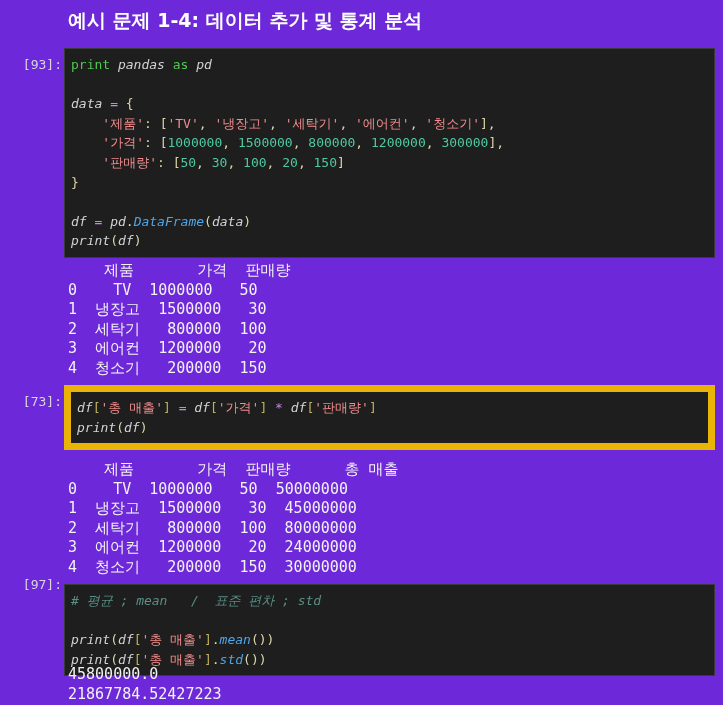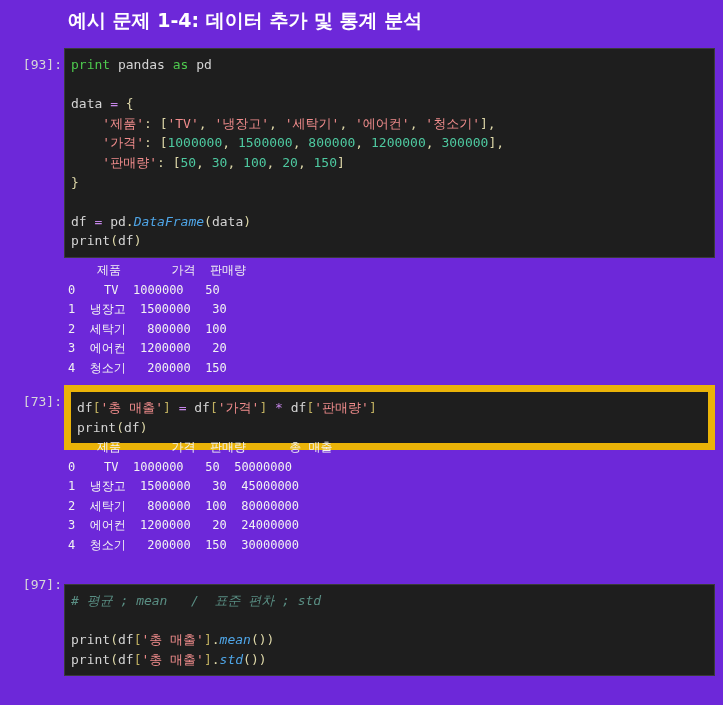--- a/index.html
+++ b/index.html
@@ -68,35 +68,35 @@
     font-family: "DejaVu Sans Mono", monospace;
     font-size: 13px;
     line-height: 19.6px;
     white-space: pre;
     color: #d4d4d4;
     margin: 0;
   }
 
   
   .kw  { color: #4ec94e; }          
-  .nm  { color: #d4d4d4; }          
+  .nm  { color: #d4d4d4; font-style: italic; }          
   .op  { color: #c586e8; }          
   .str { color: #f08c8c; }          
   .num { color: #4ec9a0; }          
   .fn  { color: #4fa6e8; font-style: italic; }          
   .br  { color: #c0b060; }          
   .pl  { color: #ddd7a8; }          
   .cm  { color: #5a8f84; font-style: italic; }  
 
   
   .output {
     position: absolute;
     left: 68px;
     font-family: "DejaVu Sans Mono", monospace;
-    font-size: 12px;
+    font-size: 15px;
     line-height: 19.5px;
     white-space: pre;
     color: #f2f2f2;
   }
 </style>
 </head>
 <body>
 
 <div id="nb">
 
@@ -126,31 +126,33 @@
 <span>4  청소기   200000  150</span></div>
 
   <div class="cell" style="top:385px;">
     <div class="prompt" style="top:7px;">[73]:</div>
     <div class="input-area selected" style="top:0px;">
       <pre class="code"><span class="nm">df</span><span class="br">[</span><span class="str">'총 매출'</span><span class="br">]</span> <span class="op">=</span> <span class="nm">df</span><span class="br">[</span><span class="str">'가격'</span><span class="br">]</span> <span class="op">*</span> <span class="nm">df</span><span class="br">[</span><span class="str">'판매량'</span><span class="br">]</span>
 <span class="nm">print</span><span class="pl">(</span><span class="nm">df</span><span class="pl">)</span></pre>
     </div>
   </div>
 
-  <div class="output" style="top:438px;"><span>    제품       가격  판매량      총 매출</span>
+  <div class="output" style="top:460px;"><span>    제품       가격  판매량      총 매출</span>
 <span>0    TV  1000000   50  50000000</span>
 <span>1  냉장고  1500000   30  45000000</span>
 <span>2  세탁기   800000  100  80000000</span>
 <span>3  에어컨  1200000   20  24000000</span>
 <span>4  청소기   200000  150  30000000</span></div>
 
   <div class="cell" style="top:568px;">
     <div class="prompt" style="top:7px;">[97]:</div>
     <div class="input-area" style="top:16px;">
       <pre class="code"><span class="cm"># 평균 ; mean   /  표준 편차 ; std</span>
 
 <span class="nm">print</span><span class="pl">(</span><span class="nm">df</span><span class="br">[</span><span class="str">'총 매출'</span><span class="br">]</span><span class="pl">.</span><span class="fn">mean</span><span class="pl">())</span>
 <span class="nm">print</span><span class="pl">(</span><span class="nm">df</span><span class="br">[</span><span class="str">'총 매출'</span><span class="br">]</span><span class="pl">.</span><span class="fn">std</span><span class="pl">())</span></pre>
     </div>
   </div>
 
+  <div class="output" style="top:665px;"><span>45800000.0</span>
+<span>21867784.52427223</span></div>
 
 </div>
 
 </body></html>

